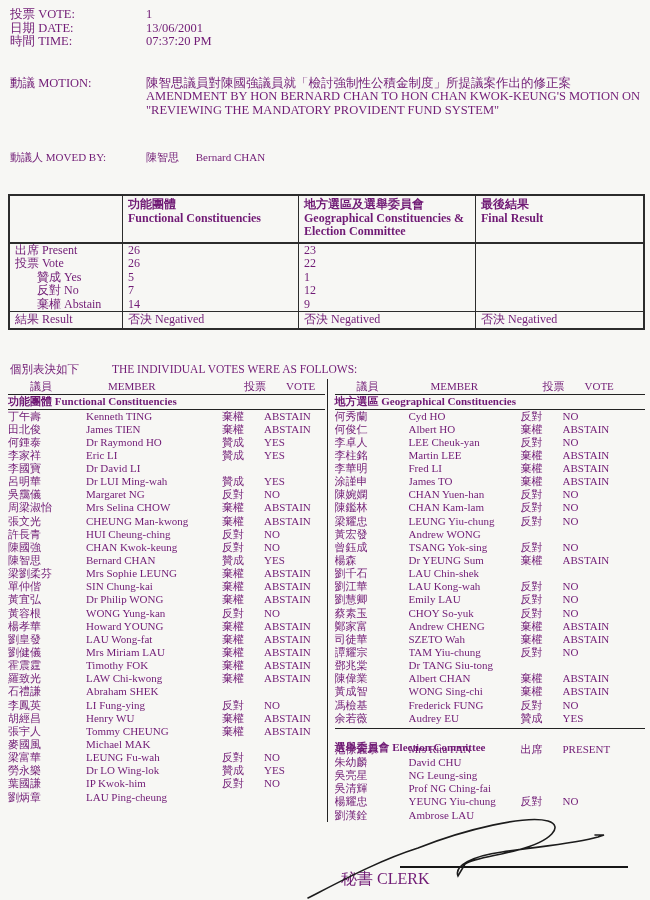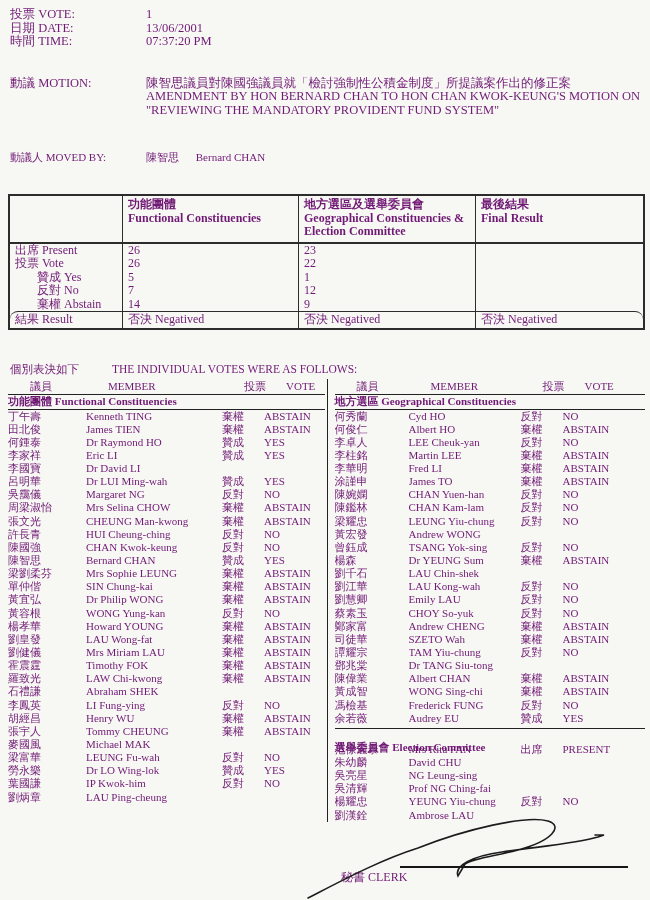--- a/index.html
+++ b/index.html
@@ -31,21 +31,21 @@
     position: absolute; top: 194px; left: 8px; width: 637px;
     border: 2px solid #2c2c2c;
     font-size: 12px; line-height: 13.5px;
   }
   .sum-grid { display: grid; grid-template-columns: 112px 176px 177px 1fr; }
   .sum-head { border-bottom: 2px solid #2c2c2c; font-weight: bold; }
   .sum-head .cell { padding: 2px 4px 3px 5px; min-height: 44px; }
   .cell + .cell { border-left: 1.5px solid #2c2c2c; }
   .sum-row { display: grid; grid-template-columns: 112px 176px 177px 1fr; }
   .sum-row .cell { padding: 0 4px 0 5px; height: 13.5px; overflow: visible; }
-  .sum-row.result-row { border-top: 1.5px solid #2c2c2c; border-radius: 8px; }
+  .sum-row.result-row { border-top: 1.5px solid #2c2c2c; }
   .sum-row.result-row .cell { height: 16px; padding-top: 1px; }
   .sum-label.pad { padding-left: 27px; }
 
   
   .iv-title { position: absolute; top: 362px; left: 10px; font-size: 11.5px; }
   .iv-title .en { margin-left: 30px; }
 
   .ivtable { position: absolute; top: 379px; left: 8px; width: 637px; display: flex; font-size: 11px; }
   .iv-half { width: 50%; }
   .iv-half.lefth  { padding-right: 2px; }
@@ -62,21 +62,21 @@
   .iv-sechead {
     font-weight: bold; height: 14.5px; line-height: 13.5px;
     border-bottom: 1.3px solid #222;
   }
   .iv-sechead.ec { border-bottom: none; border-top: 1.5px solid #222; margin-top: 3px; padding-top: 12px; height: 15px; }
 
   .vrow { display: grid; height: 13.15px; line-height: 13.15px; }
   .vrow span { overflow: hidden; white-space: nowrap; }
 
   
-  .clerk-row { position: absolute; top: 869px; left: 341px; font-size: 12px; }
+  .clerk-row { position: absolute; top: 869px; left: 341px; font-size: 16px; }
   .sig-line { position: absolute; top: 866px; left: 400px; width: 228px; border-bottom: 2px solid #161616; }
   .sig-svg { position: absolute; top: 812px; left: 298px; pointer-events: none; }
 </style>
 </head>
 <body>
 
 <div class="page">
 
   <div class="meta-block">
     <div class="meta-row">

